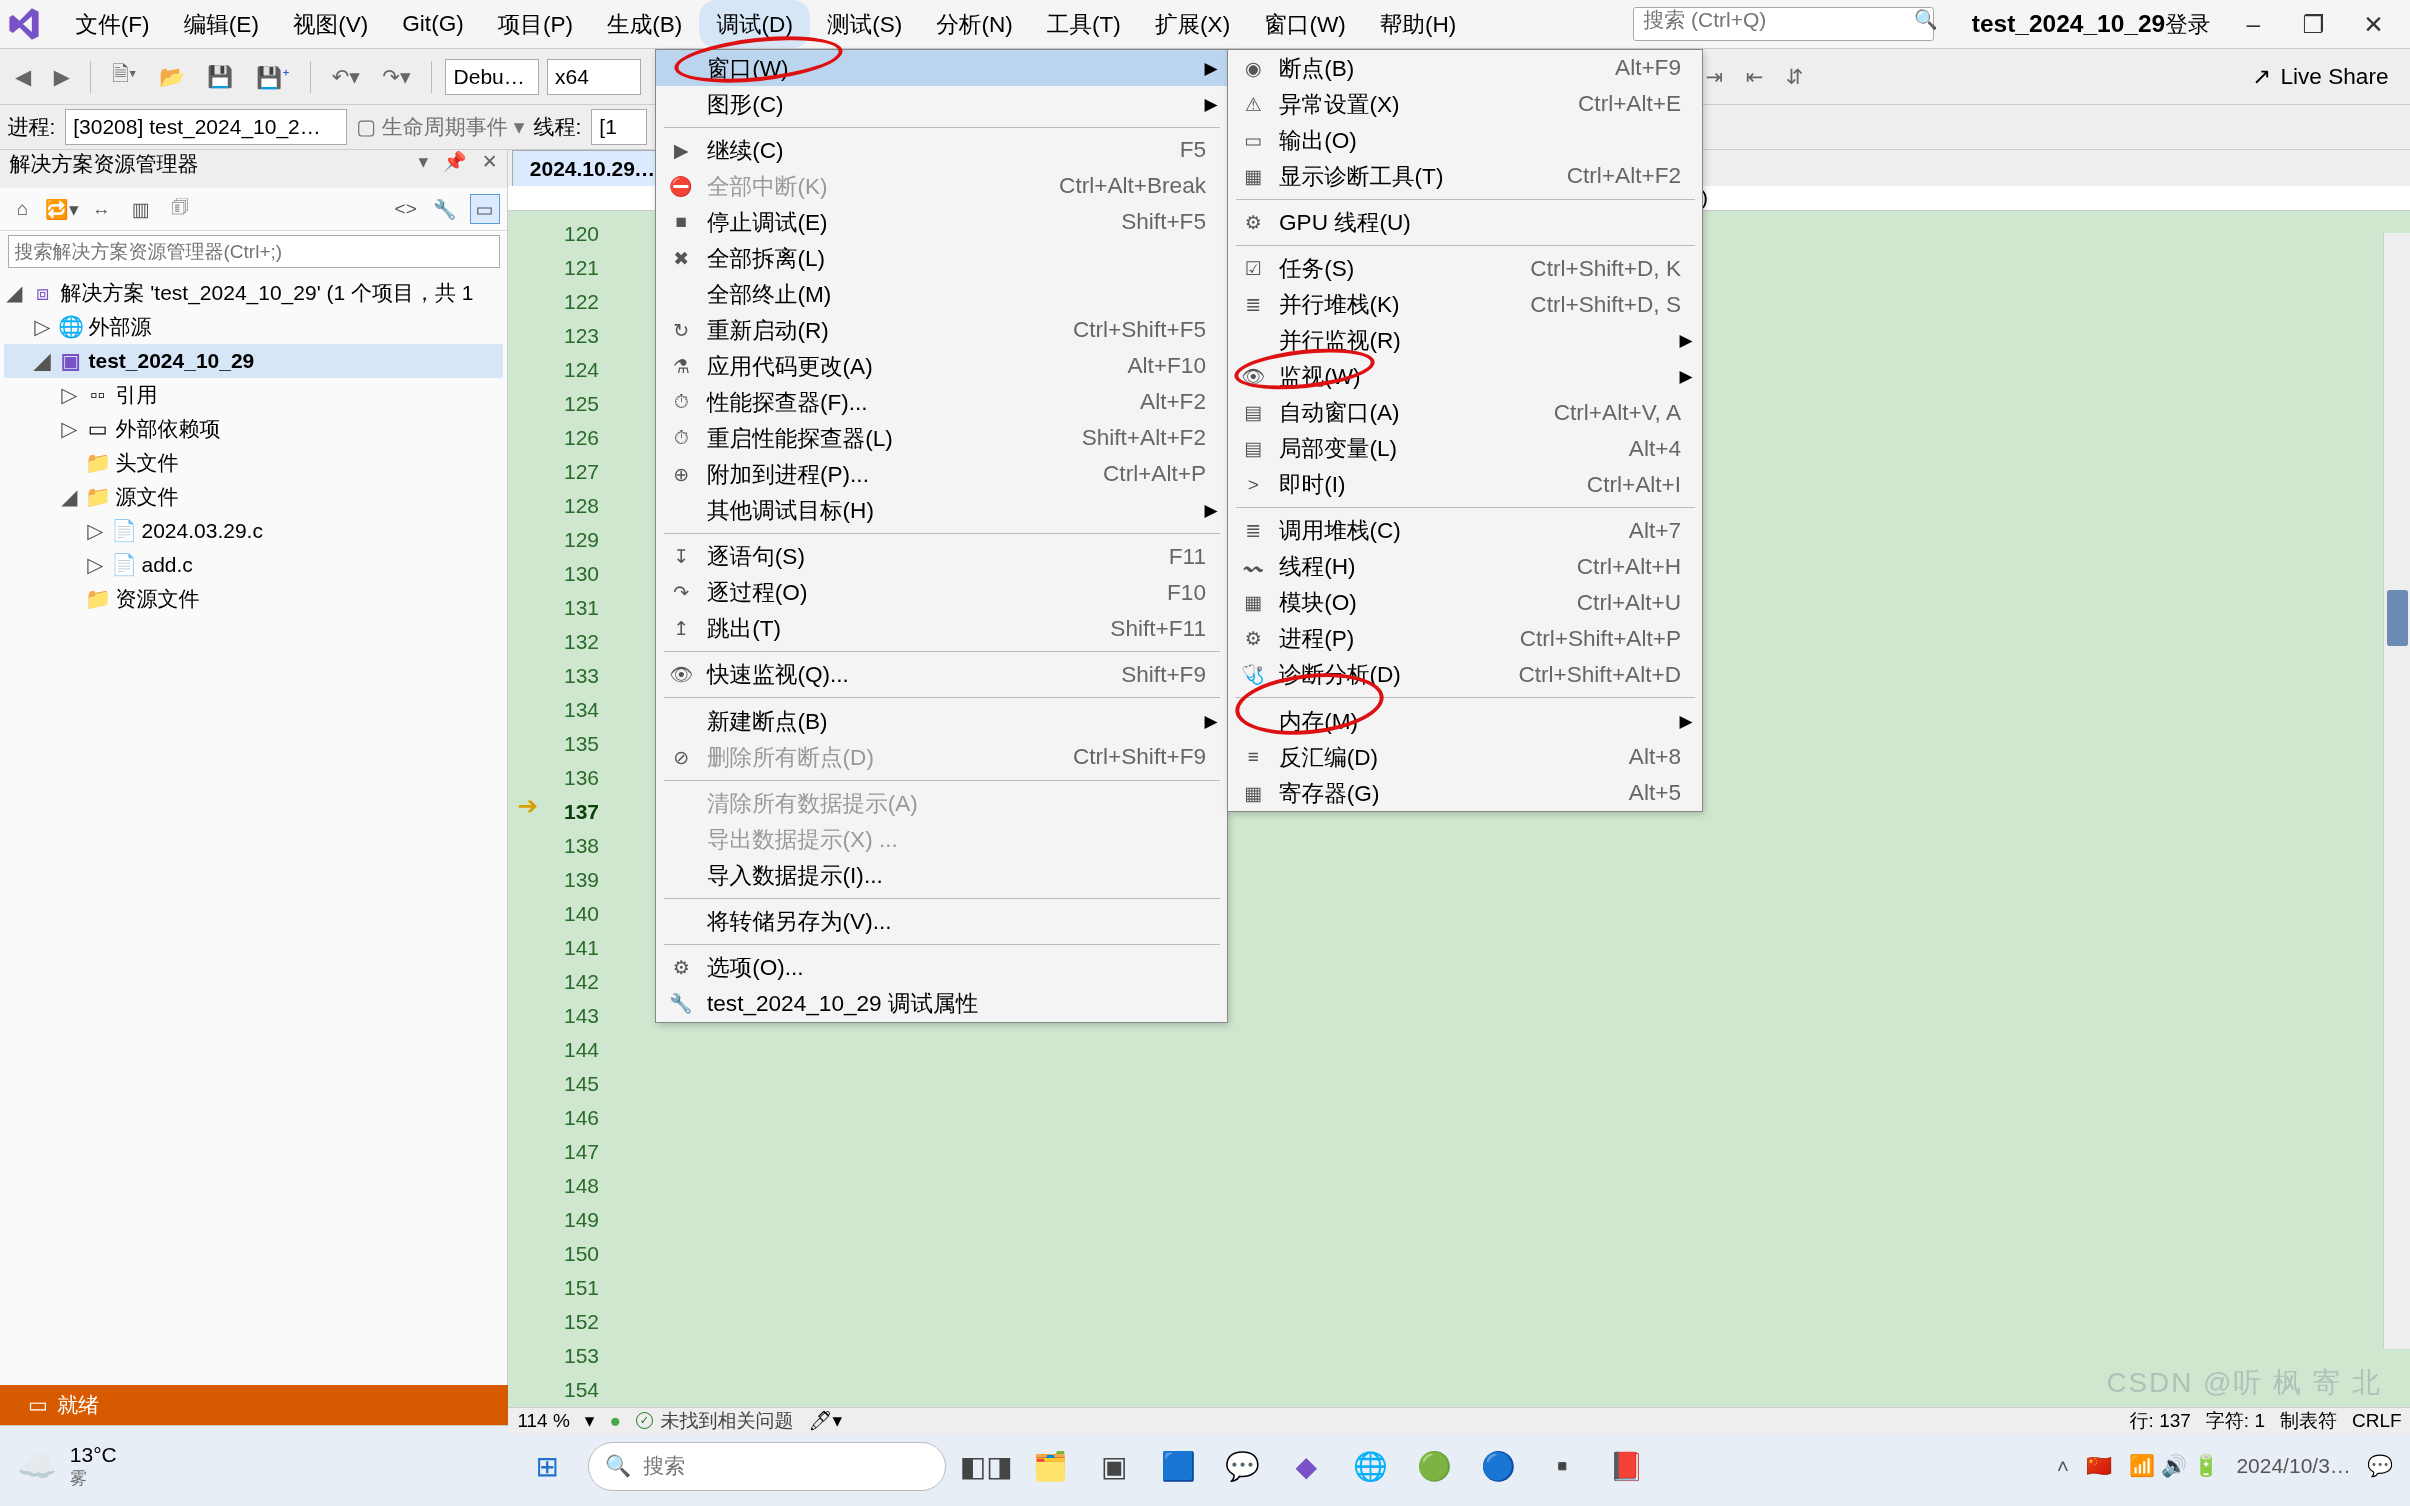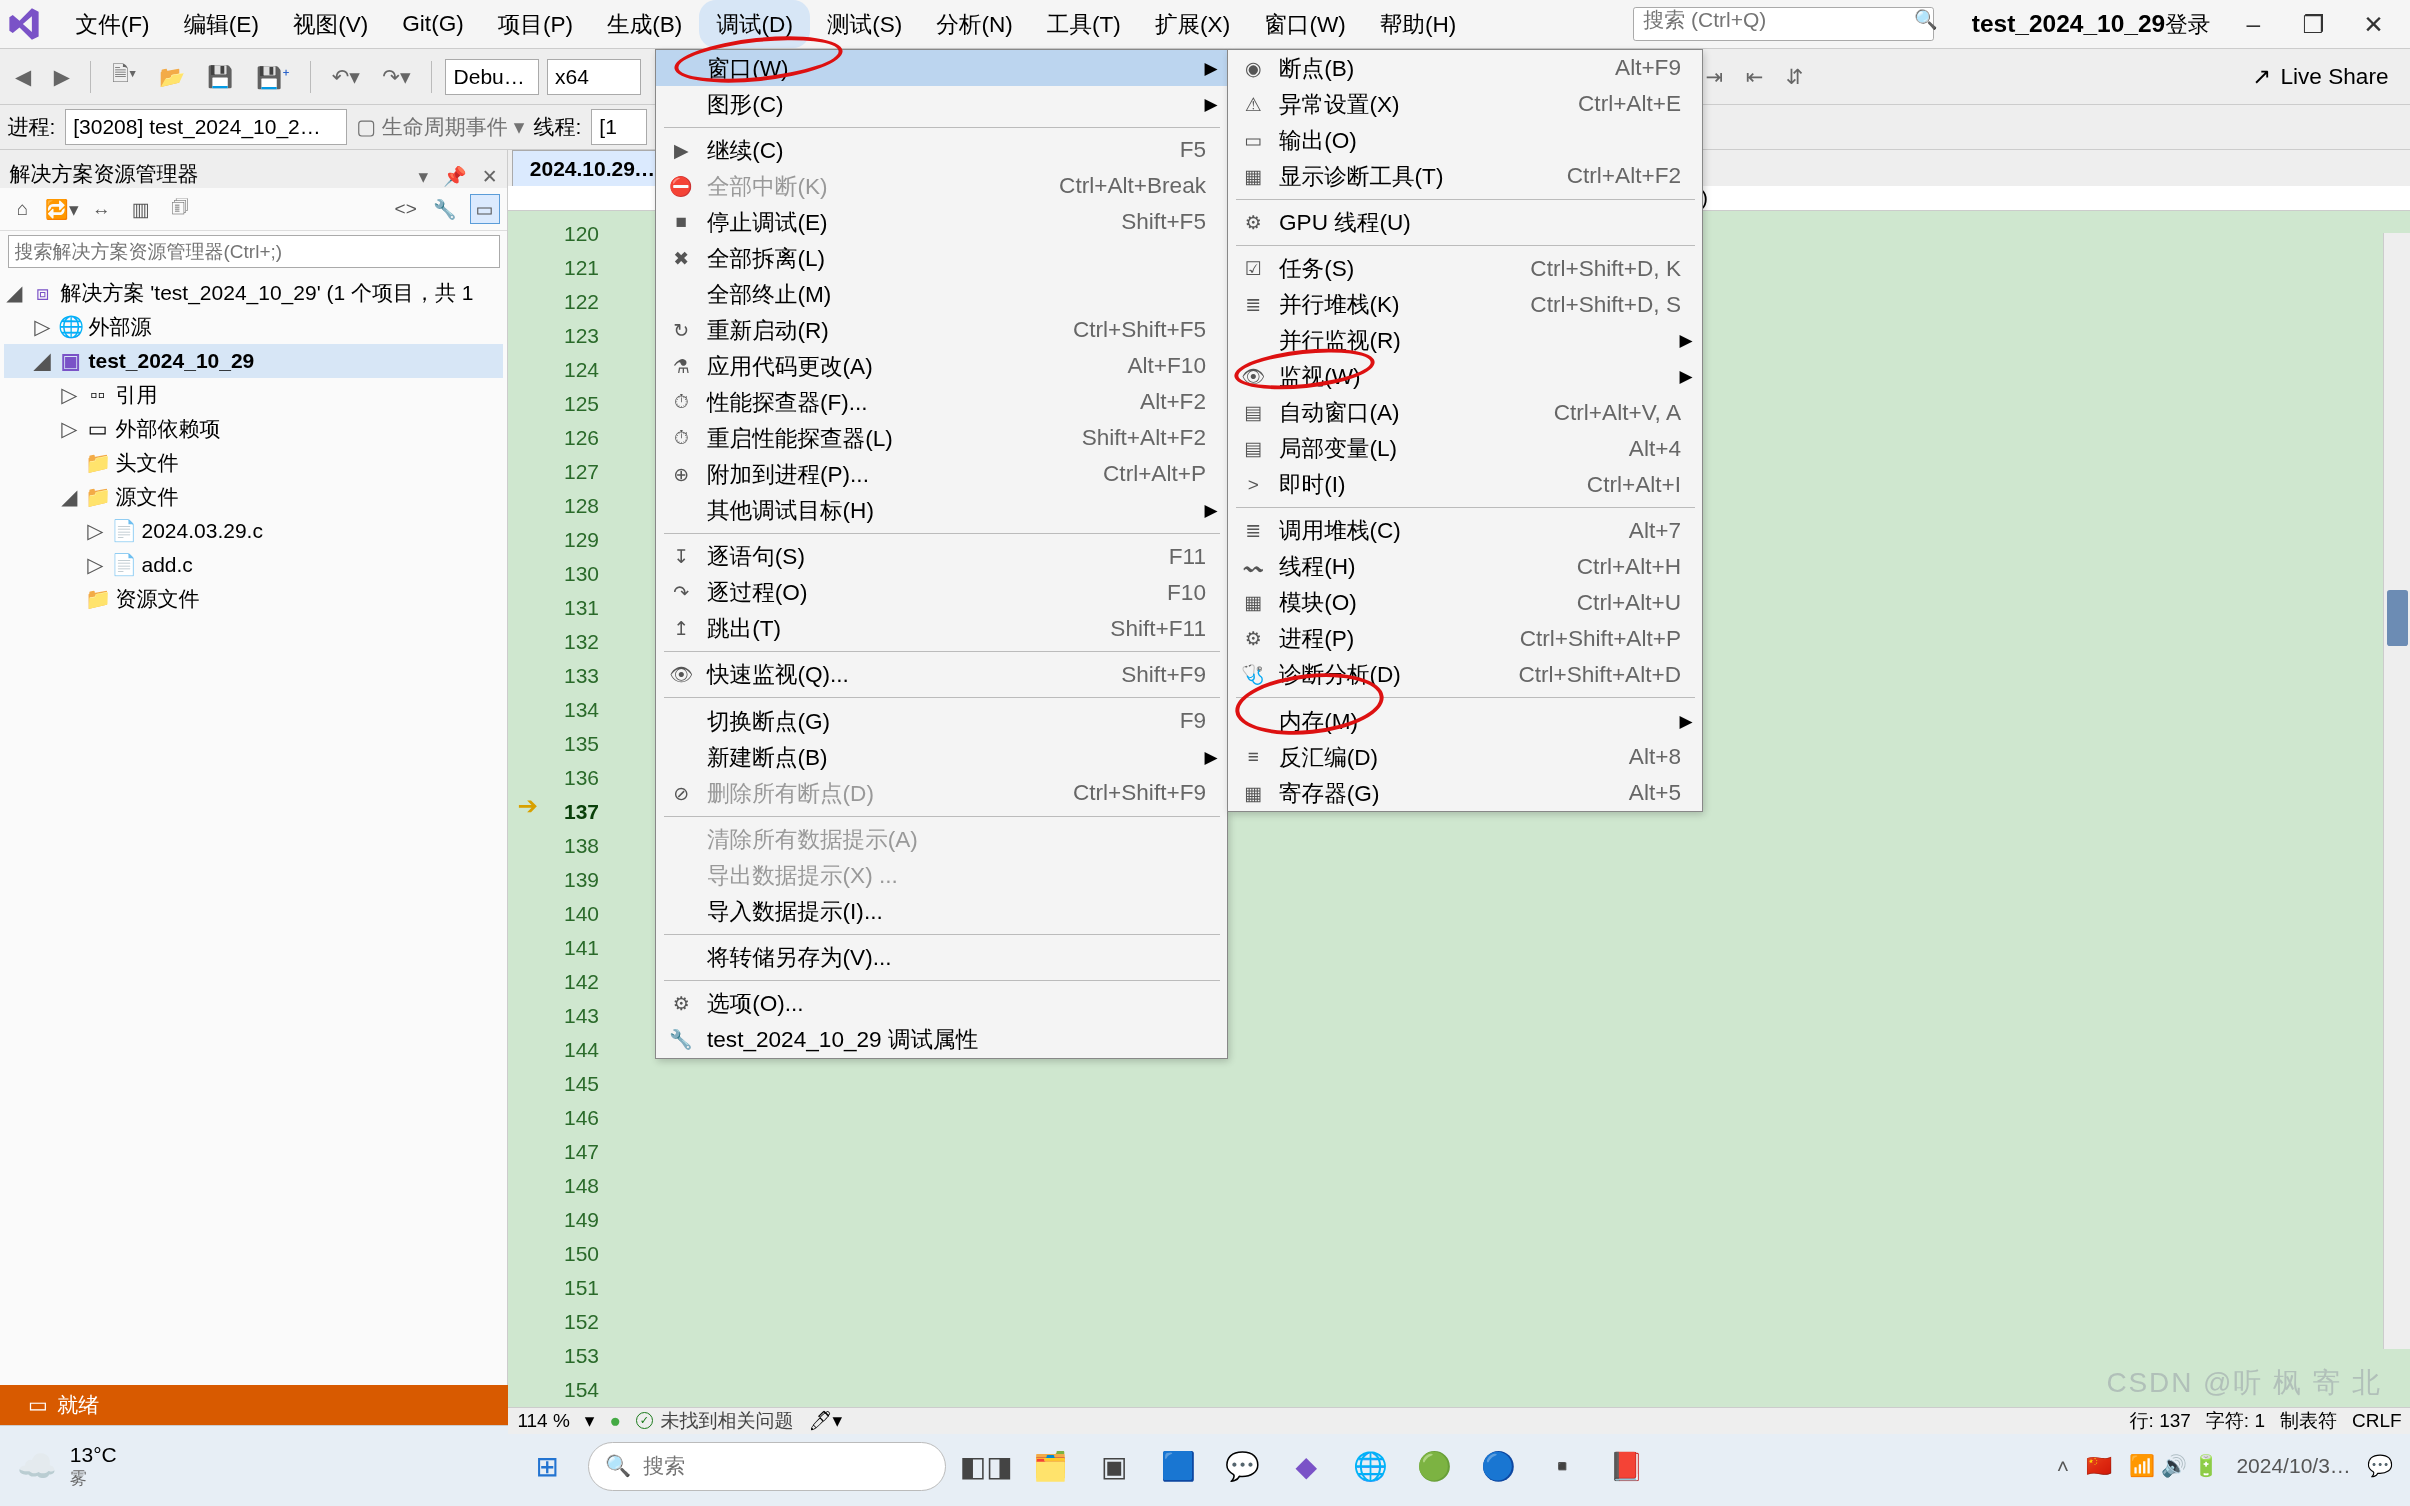--- a/index.html
+++ b/index.html
@@ -22,21 +22,21 @@
   .tbtn { padding:3.8px 7.5px; color:#666; display:flex; align-items:center; gap:5.6px;}
   .tdiv { width:0.9px; height:32px; background:#bbb; margin:0 5.6px;}
   .combo { border:0.9px solid #aaa; height:36px; padding:0 7.5px; display:flex; align-items:center; min-width:94px; background:#fff;}
   .toolbar .liveshare { margin-left:auto; margin-right:15px; display:flex; align-items:center; gap:9.4px; font-size:22.6px;}
   
   .toolbar2 { height:45px; background:#eee; border-bottom:0.9px solid #ccc; display:flex; align-items:center; padding:0 7.5px; font-size:21px; gap:9.4px;}
   
   .main { display:flex; height:1235px; }
   
   .panel { width:508px; border-right:0.9px solid #ccc; display:flex; flex-direction:column; background:#fafafa;}
-  .panel-h { height:38px; display:flex; align-items:flex-end; padding:0 9.4px; font-size:21px; background:#eee;}
+  .panel-h { height:38px; display:flex; align-items:flex-start; padding:0 9.4px; font-size:21px; background:#eee;}
   .panel-h .phctl { margin-left:auto; display:flex; gap:15px; font-size:19px; color:#666;}
   .panel-tools { height:43px; display:flex; align-items:center; padding:0 7.5px; gap:9.4px; border-bottom:0.9px solid #ddd;}
   .ptool { width:30px; height:30px; display:flex; align-items:center; justify-content:center; color:#555; font-size:19px;}
   .ptool.active{ border:0.9px solid #5a9cd8; background:#dbeafe;}
   .panel-search { height:41px; padding:3.8px 7.5px;}
   .panel-search input { width:100%; height:100%; border:0.9px solid #aaa; padding:0 6px; font-size:19px;}
   .tree { flex:1; padding:3.8px 3.8px; font-size:21px; overflow:hidden;}
   .tn { display:flex; align-items:center; height:34px; gap:5.6px;}
   .tn .tw { width:21px; text-align:center; color:#555;}
   .tn .ticon { width:24.5px; text-align:center;}
@@ -443,24 +443,20 @@
       <span class="kb">Shift+F11</span>
     </div>
     <div class="sep"></div>
     <div class="mi">
       <span class="ic">👁</span>
       <span class="lbl">快速监视(Q)...</span>
       <span class="kb">Shift+F9</span>
     </div>
     <div class="sep"></div>
     <div class="mi">
-      <span class="lbl">切换断点(G)</span>
-      <span class="kb">F9</span>
-    </div>
-    <div class="mi">
       <span class="lbl">新建断点(B)</span>
       <span class="arr">▶</span>
     </div>
     <div class="mi dis">
       <span class="ic">⊘</span>
       <span class="lbl">删除所有断点(D)</span>
       <span class="kb">Ctrl+Shift+F9</span>
     </div>
     <div class="sep"></div>
     <div class="mi dis">

